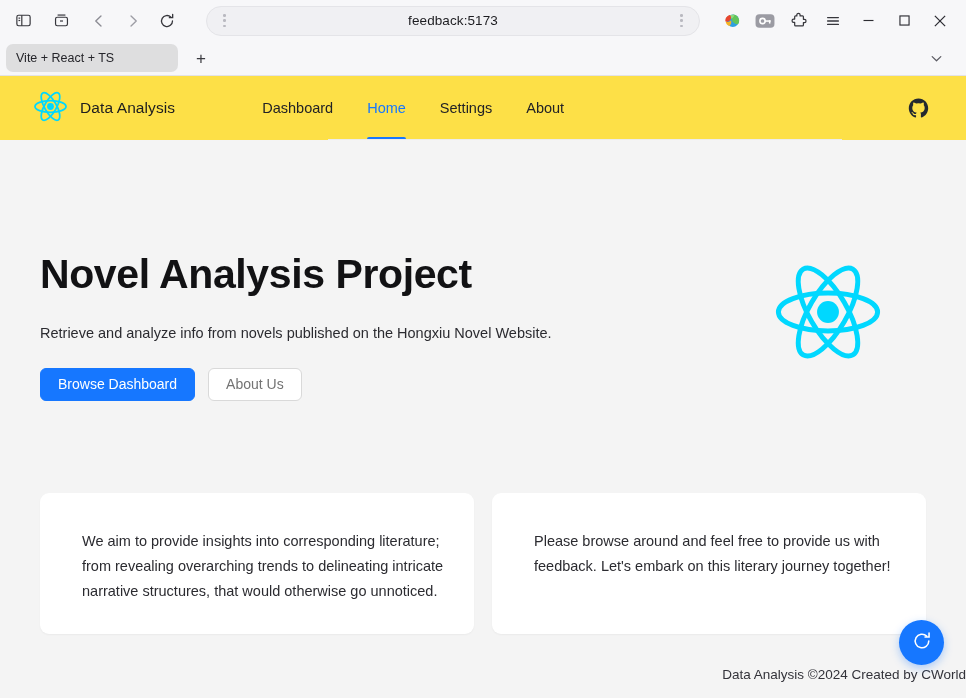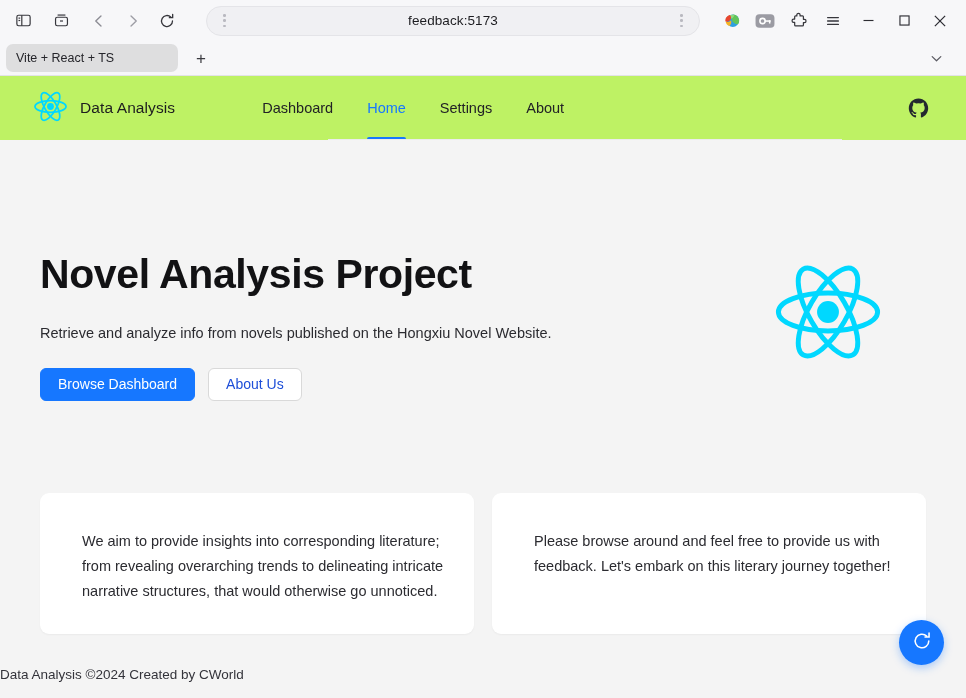--- a/index.html
+++ b/index.html
@@ -164,21 +164,21 @@
     flex: 1 1 auto;
     background: #f4f4f4;
     overflow: hidden;
     position: relative;
     display: flex;
     flex-direction: column;
   }
 
   
   .app-header {
-    background: #bef264;
+    background: #fde047;
     height: 64px;
     flex: 0 0 auto;
     display: flex;
     align-items: center;
     padding: 0 33px;
     position: relative;
   }
 
   .brand {
     display: flex;
@@ -294,21 +294,21 @@
     white-space: nowrap;
     font-family: inherit;
   }
   .btn-primary {
     background: #1677ff;
     color: #ffffff;
     border-color: #1677ff;
   }
   .btn-secondary {
     background: #ffffff;
-    color: #1d4ed8;
+    color: #737373;
     border-color: #d9d9d9;
   }
 
   .hero-logo {
     margin-right: 42px;
     margin-top: 4px;
     flex: 0 0 auto;
   }
 
   
@@ -327,21 +327,21 @@
   }
   .card-text {
     font-size: 14.5px;
     line-height: 1.72;
     color: #2b2b30;
     margin-left: 20px;
   }
 
   
   .footer {
-    text-align: left;
+    text-align: right;
     font-size: 13.5px;
     color: #33333a;
     padding-top: 33px;
   }
 
   
   .fab {
     position: absolute;
     right: 22px;
     bottom: 33px;

